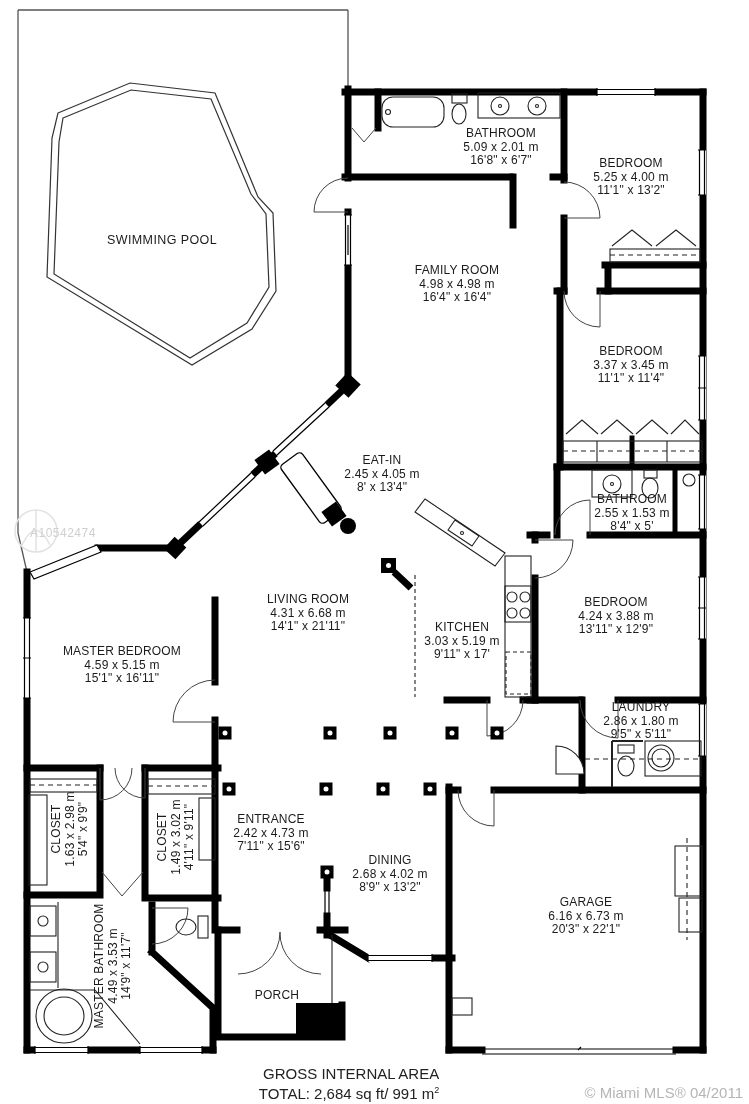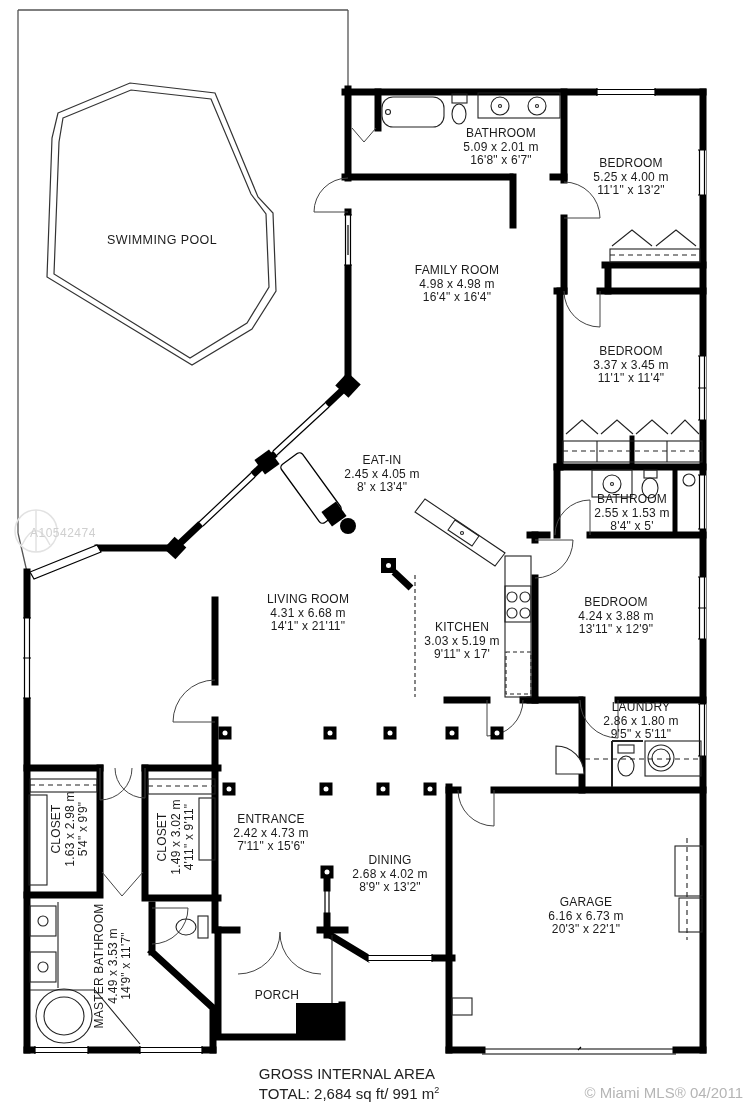--- a/index.html
+++ b/index.html
@@ -5,21 +5,21 @@
   html,body{margin:0;padding:0;background:#fff;}
   .stage{position:relative;width:749px;height:1104px;background:#fff;overflow:hidden;
          font-family:"Liberation Sans",sans-serif;color:#1b1b1b;}
   .plan-svg{position:absolute;left:0;top:0;}
   .room{position:absolute;transform:translate(-50%,-50%);text-align:center;white-space:nowrap;
         font-size:12px;line-height:13.5px;letter-spacing:.2px;color:#1b1b1b;}
   .room .nm{font-weight:400;}
   .room.rot{transform:translate(-50%,-50%) rotate(-90deg);}
   .pool-label{position:absolute;transform:translate(-50%,-50%);font-size:12.5px;letter-spacing:.4px;margin-top:9px;}
   .footer{position:absolute;left:349px;top:1066px;transform:translateX(-50%);
-          text-align:left;font-size:15px;line-height:16px;color:#222;white-space:nowrap;}
+          text-align:right;font-size:15px;line-height:16px;color:#222;white-space:nowrap;}
   .footer sup{font-size:9px;}
   .credit{position:absolute;right:6px;top:1084px;font-size:15px;color:#b5b5b5;white-space:nowrap;}
   .listing-id{position:absolute;left:30px;top:526px;font-size:12px;color:#cfcfcf;letter-spacing:.5px;}
 </style>
 </head>
 <body>
 
 <div class="stage">
 
 <svg class="plan-svg" width="749" height="1104" viewBox="0 0 749 1104">
@@ -326,20 +326,25 @@
   <div class="dim">3.03 x 5.19 m</div>
   <div class="dim">9'11" x 17'</div>
 </div>
 
 <div class="room" style="left:616px;top:616px">
   <div class="nm">BEDROOM</div>
   <div class="dim">4.24 x 3.88 m</div>
   <div class="dim">13'11" x 12'9"</div>
 </div>
 
+<div class="room" style="left:122px;top:665px">
+  <div class="nm">MASTER BEDROOM</div>
+  <div class="dim">4.59 x 5.15 m</div>
+  <div class="dim">15'1" x 16'11"</div>
+</div>
 
 <div class="room" style="left:641px;top:721px">
   <div class="nm">LAUNDRY</div>
   <div class="dim">2.86 x 1.80 m</div>
   <div class="dim">9'5" x 5'11"</div>
 </div>
 
 <div class="room rot" style="left:70px;top:829px">
   <div class="nm">CLOSET</div>
   <div class="dim">1.63 x 2.98 m</div>

